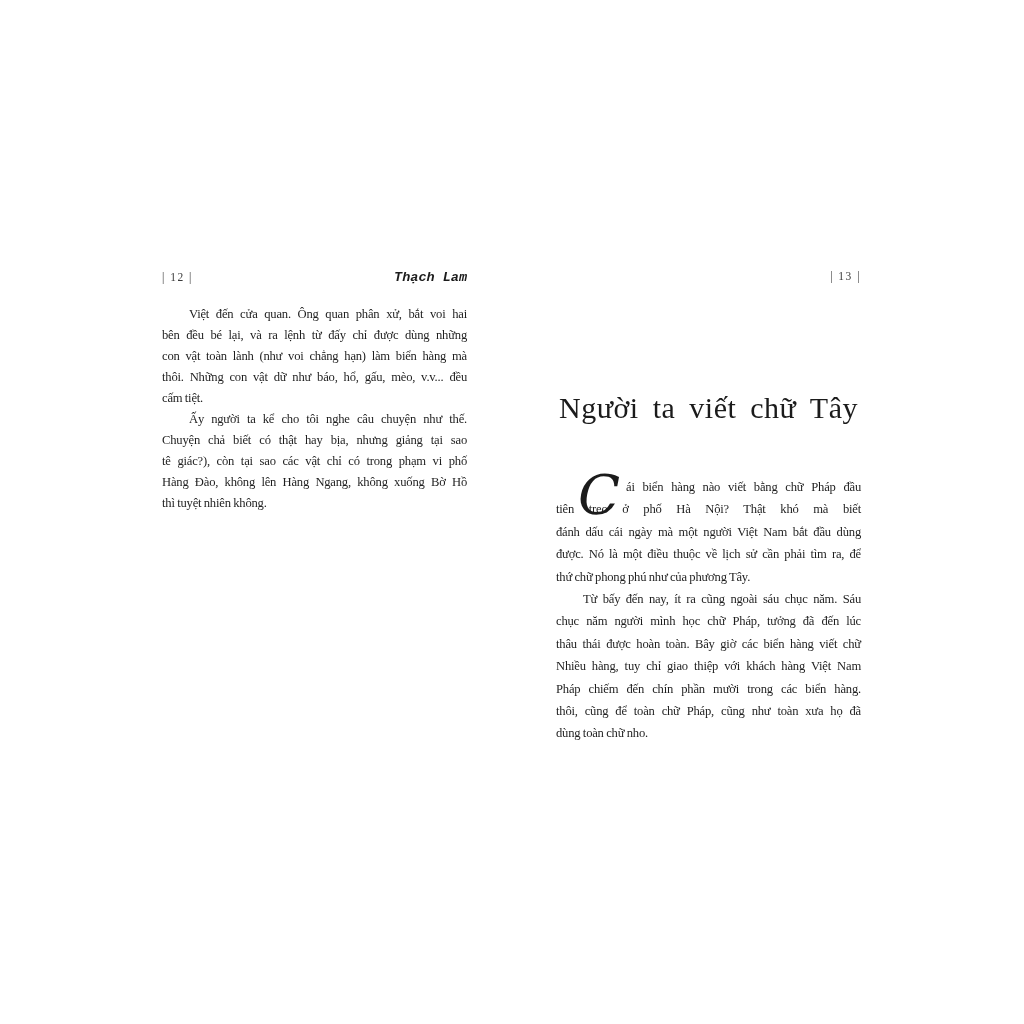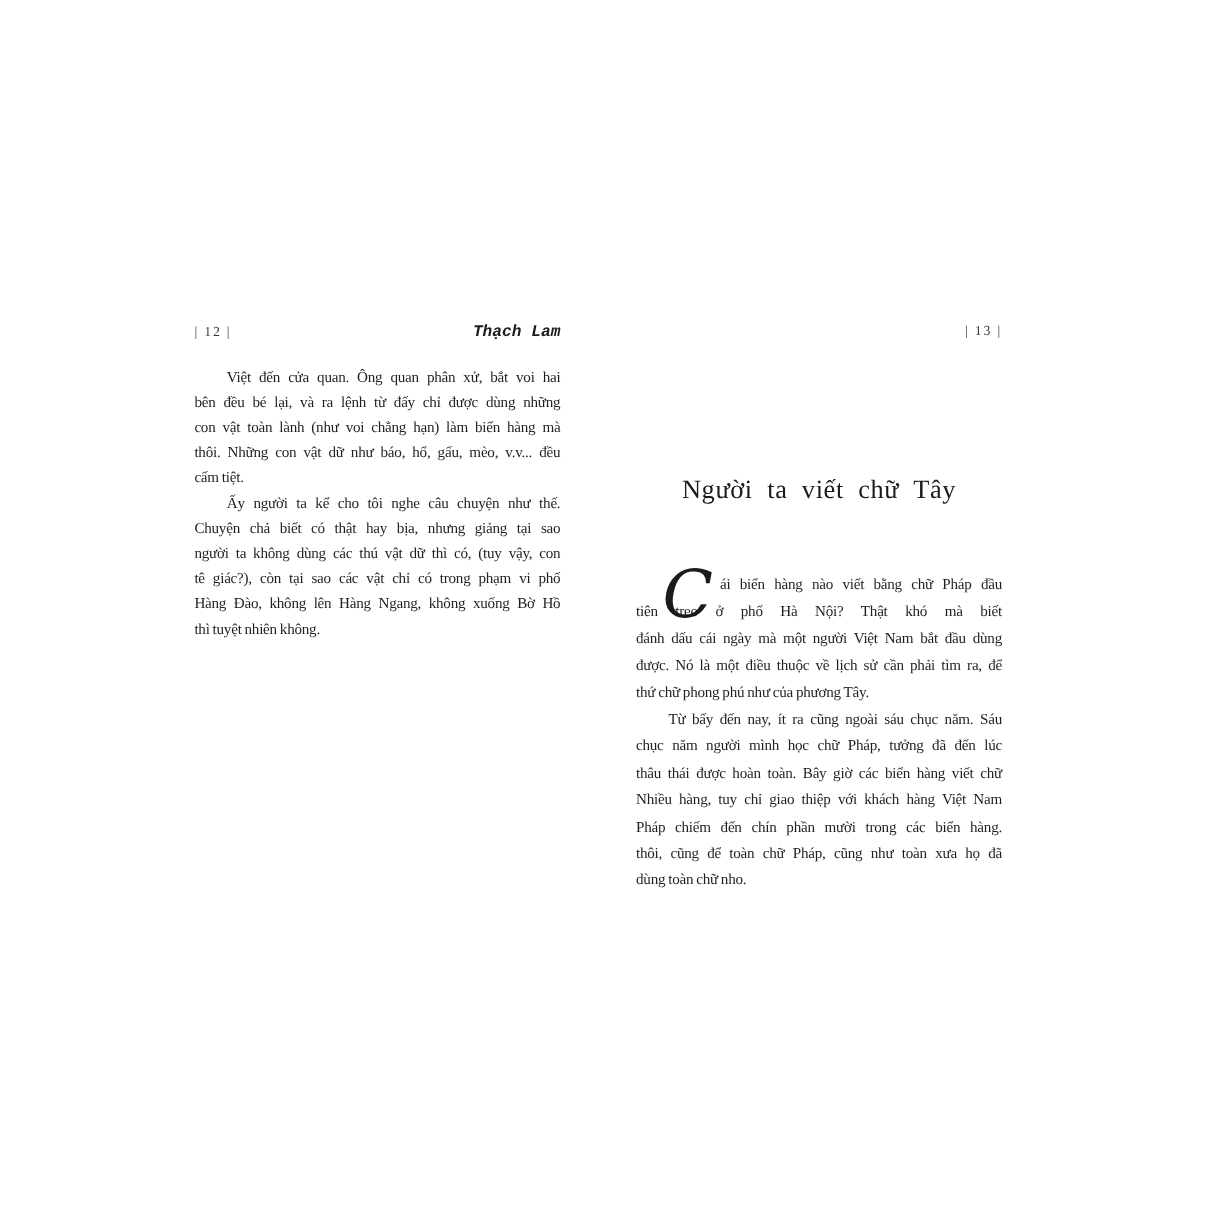--- a/index.html
+++ b/index.html
@@ -15,21 +15,21 @@
     overflow: hidden;
     font-family: "Liberation Serif", serif;
     color: #1e1e1e;
   }
   .page {
     position: absolute;
     width: 305px;
     top: 270px;
   }
   .page.left  { left: 162px; }
-  .page.right { left: 530px; }
+  .page.right { left: 556px; }
 
   .pghead {
     display: flex;
     justify-content: space-between;
     align-items: baseline;
     height: 18px;
     font-size: 11.5px;
     color: #2c2c2c;
   }
   .pghead.right-head { justify-content: flex-end; }
@@ -61,21 +61,21 @@
 
   .left-body  .tline { line-height: 21px; }
   .right-body .tline { line-height: 22.4px; }
 
   .para.indent .tline:first-child { padding-left: 27px; }
 
   .chapter-title {
     margin: 100px 0 0 0;
     font-family: "Liberation Serif", serif;
     font-weight: 400;
-    font-size: 22px;
+    font-size: 30px;
     line-height: 40px;
     letter-spacing: 0.5px;
     word-spacing: 6px;
     text-align: center;
     white-space: nowrap;
     color: #1b1b1b;
   }
 
   .right-body { margin-top: 48px; }
 
@@ -109,21 +109,20 @@
       <div class="para indent">
           <div class="tline">Việt đến cửa quan. Ông quan phân xử, bắt voi hai</div>
           <div class="tline">bên đều bé lại, và ra lệnh từ đấy chỉ được dùng những</div>
           <div class="tline">con vật toàn lành (như voi chẳng hạn) làm biển hàng mà</div>
           <div class="tline">thôi. Những con vật dữ như báo, hổ, gấu, mèo, v.v... đều</div>
           <div class="tline last">cấm tiệt.</div>
         </div>
       <div class="para indent">
           <div class="tline">Ấy người ta kể cho tôi nghe câu chuyện như thế.</div>
           <div class="tline">Chuyện chả biết có thật hay bịa, nhưng giảng tại sao</div>
-          <div class="tline">người ta không dùng các thú vật dữ thì có, (tuy vậy, con</div>
           <div class="tline">tê giác?), còn tại sao các vật chỉ có trong phạm vi phố</div>
           <div class="tline">Hàng Đào, không lên Hàng Ngang, không xuống Bờ Hồ</div>
           <div class="tline last">thì tuyệt nhiên không.</div>
         </div>
     </div>
   </section>
 
   <section class="page right">
     <header class="pghead right-head">
       <span class="folio">| 13 |</span>

